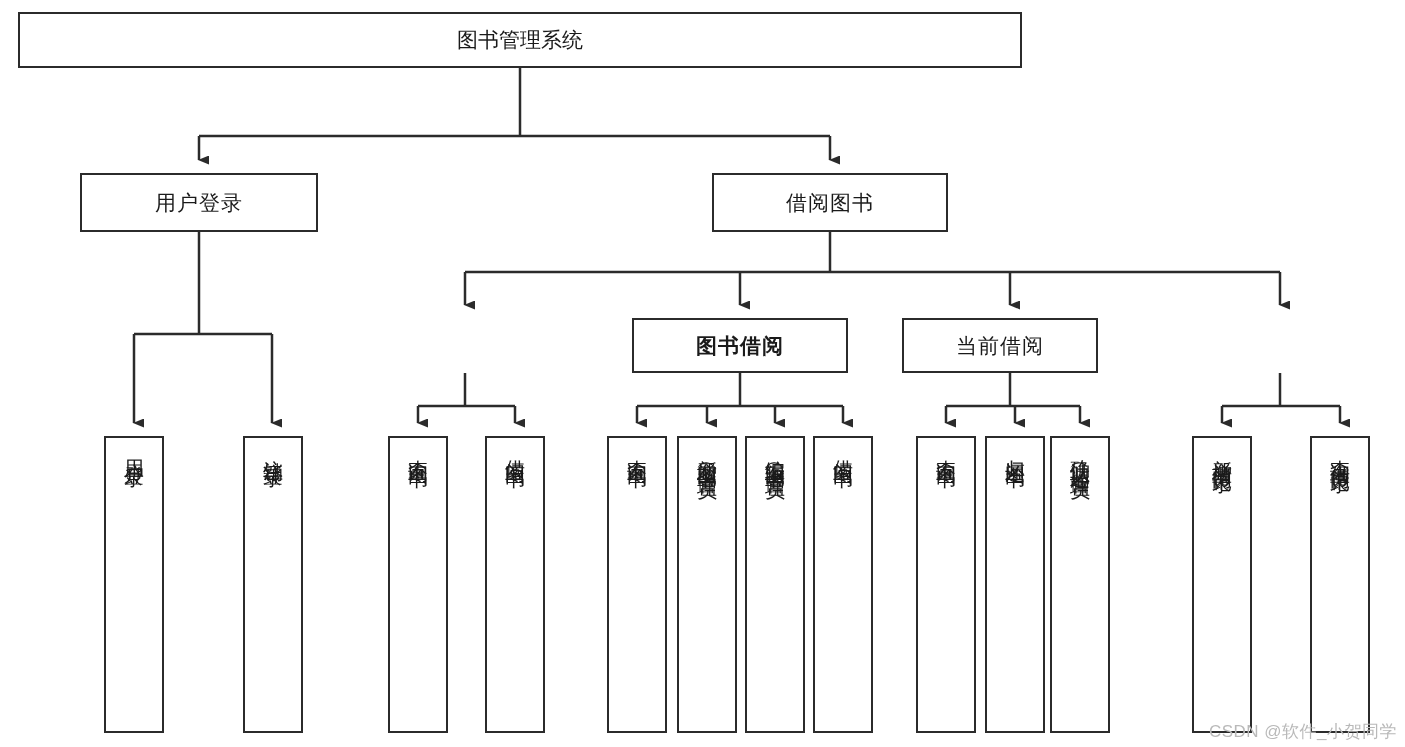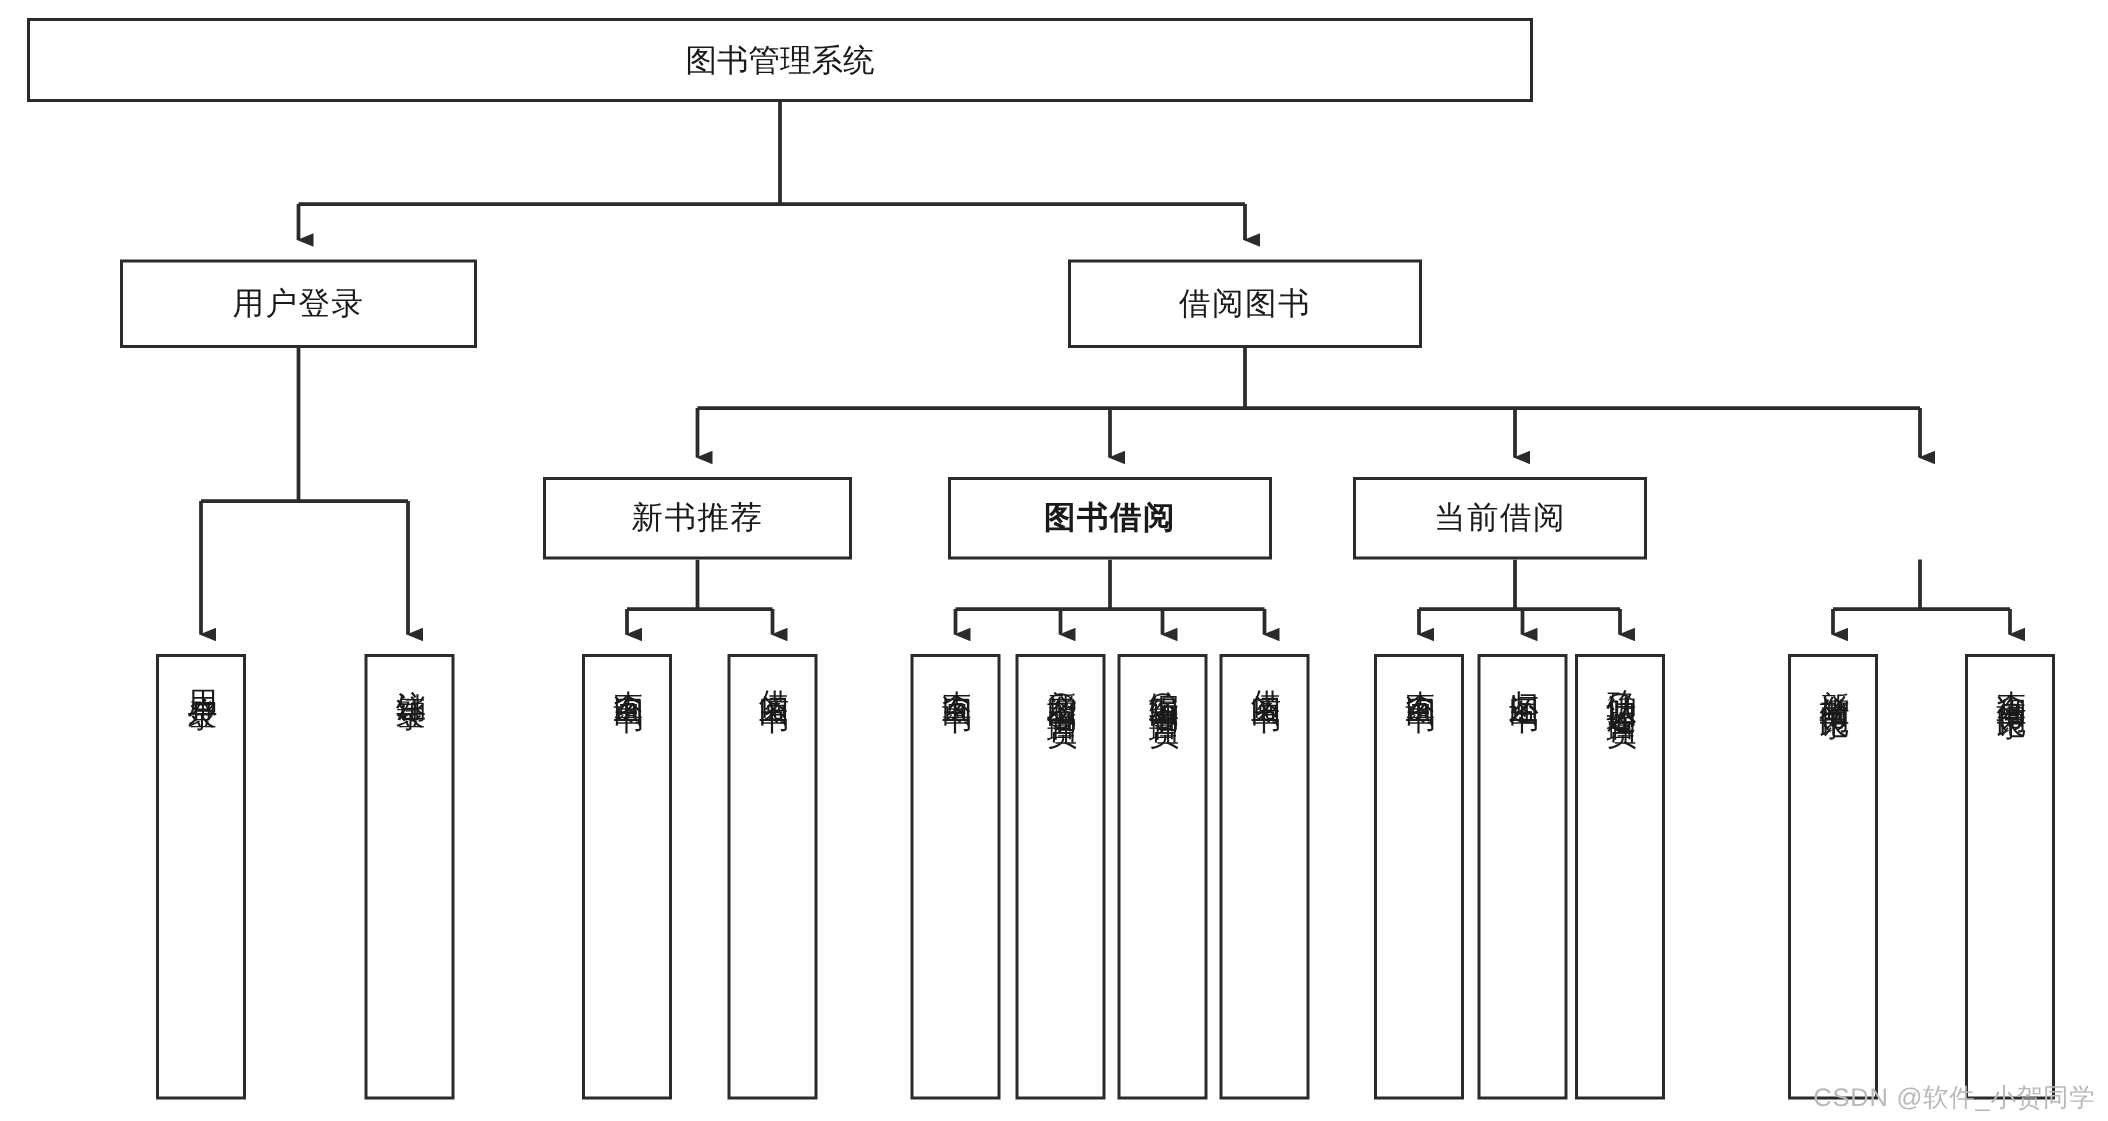--- a/index.html
+++ b/index.html
@@ -122,23 +122,20 @@
     <span>图书管理系统</span>
   </div>
 
   <div class="node horiz" style="left: 80px; top: 173px; width: 238px; height: 59px;">
     <span>用户登录</span>
   </div>
   <div class="node horiz" style="left: 712px; top: 173px; width: 236px; height: 59px;">
     <span>借阅图书</span>
   </div>
 
-  <div class="node horiz" style="left: 362px; top: 318px; width: 206px; height: 55px;">
-    <span>新书推荐</span>
-  </div>
   <div class="node horiz" style="left: 632px; top: 318px; width: 216px; height: 55px; font-weight: bold;">
     <span>图书借阅</span>
   </div>
   <div class="node horiz" style="left: 902px; top: 318px; width: 196px; height: 55px;">
     <span>当前借阅</span>
   </div>
 
   <div class="node leaf" style="left: 104px; top: 436px; width: 60px; height: 297px;">
     <span class="vtext">用户登录</span>
   </div>

